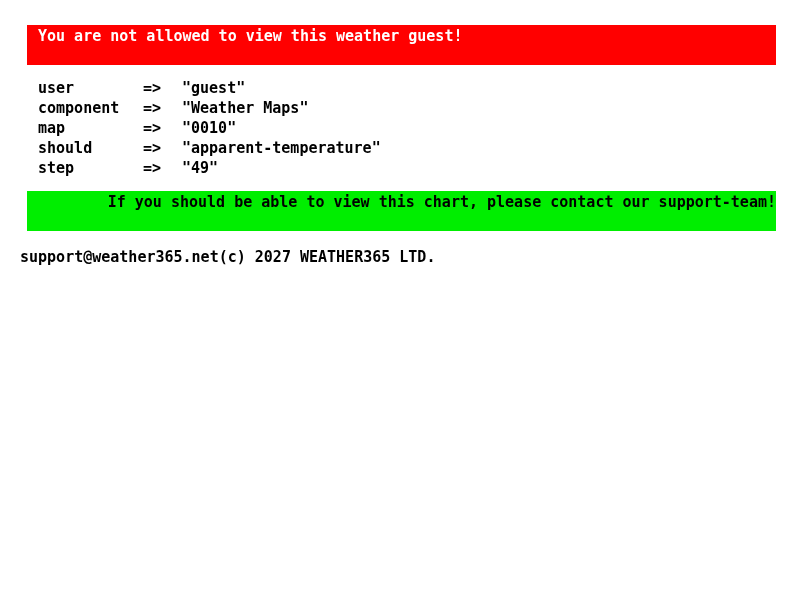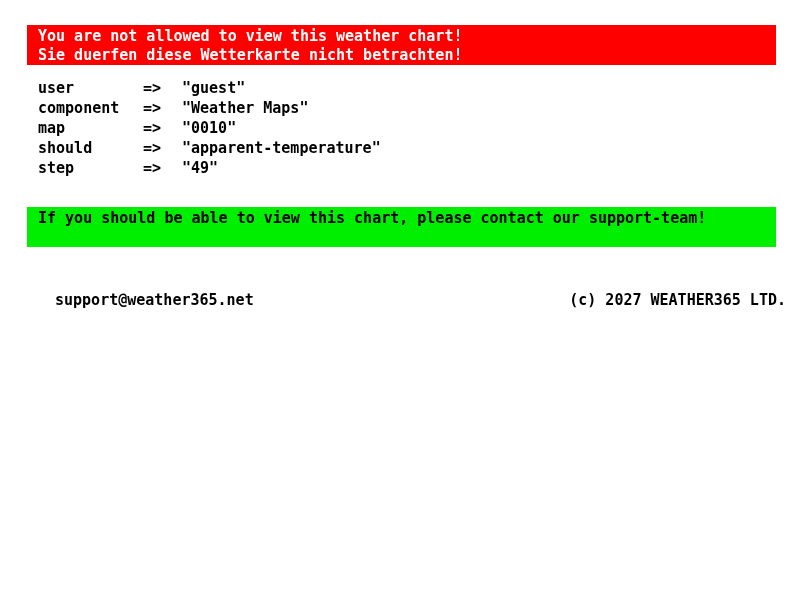--- a/index.html
+++ b/index.html
@@ -28,58 +28,57 @@
     line-height: 19px;
     white-space: nowrap;
     overflow: hidden;
   }
   #error-banner {
     top: 25px;
     background: #ff0000;
     color: #ffffff;
   }
   #support-banner {
-    top: 207px;
+    top: 191px;
     background: #00ee00;
     color: #000000;
+    text-align: right;
   }
   #params {
     position: absolute;
     left: 38px;
     top: 78px;
     line-height: 20px;
   }
   .param-row {
     display: grid;
     grid-template-columns: 93px 27px auto;
     white-space: pre;
     gap: 12px;
   }
   #footer {
     position: absolute;
-    left: 44px;
+    left: 9px;
     top: 247px;
     width: 749px;
     box-sizing: border-box;
     padding: 0 7px 0 11px;
     display: flex;
-    justify-content: space-between;
+    justify-content: flex-start;
     line-height: 20px;
     white-space: nowrap;
-    margin-top: 43px;
   }
 </style>
 </head>
 <body>
 
 <div id="page" style="background: rgb(255, 255, 255);">
 
   <div id="error-banner" class="banner" style="background: rgb(255, 0, 0); color: rgb(255, 255, 255);">
-    <div>You are not allowed to view this weather chart!</div>
-    <div>Sie duerfen diese Wetterkarte nicht betrachten!</div>
+    <div>You are not allowed to view this weather guest!</div>
   </div>
 
   <div id="params">
     <div class="param-row">
       <span>user</span>
       <span>=&gt;</span>
       <span>"guest"</span>
     </div>
     <div class="param-row">
       <span>component</span>

